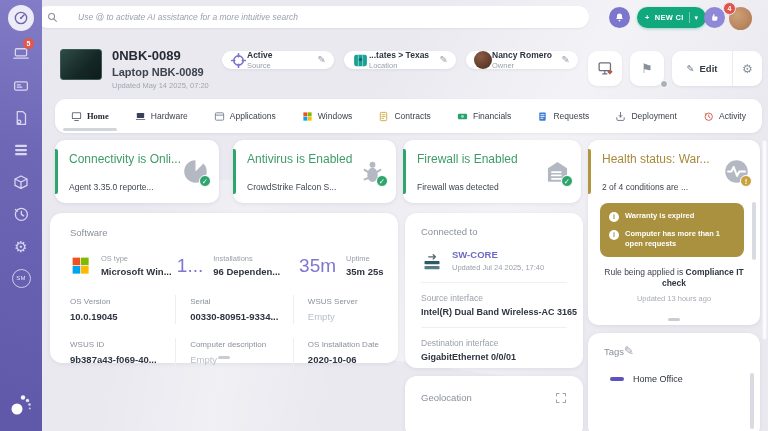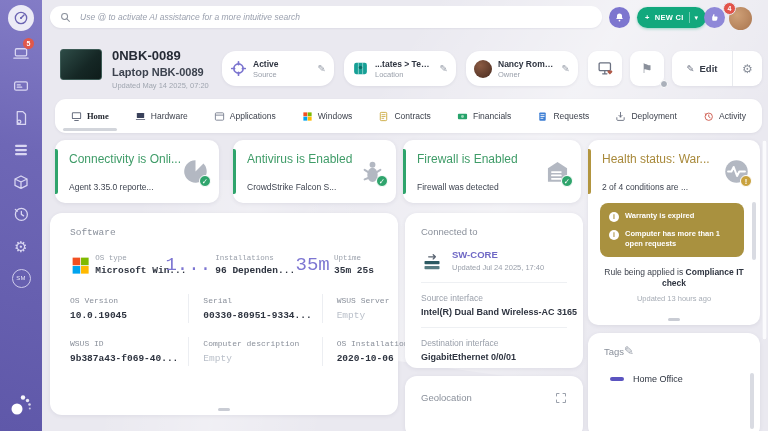--- a/index.html
+++ b/index.html
@@ -21,22 +21,22 @@
     align-items:center; justify-content:center; color:#d9d6f2; }
   .side-item svg { stroke:#d9d6f2; fill:none; stroke-width:1.7; stroke-linecap:round; stroke-linejoin:round; }
   .sbadge { position:absolute; left:12px; top:-6px; min-width:11px; height:11px; padding:0 2px;
     border-radius:6px; background:#e0584b; color:#fff; font-size:7px; font-weight:bold;
     display:flex; align-items:center; justify-content:center; }
   .sm-circle { width:19px; height:19px; border:1.3px solid #cfccec; border-radius:50%;
     display:flex; align-items:center; justify-content:center; font-size:6px; color:#e4e2f6; letter-spacing:.3px; }
   .side-brand { position:absolute; left:8px; top:392px; width:26px; height:26px; }
 
   
-  .search { position:absolute; left:50px; top:6px; width:552px; height:22px; background:#fff;
-    border-radius:11px; display:flex; align-items:center; padding:0 10px; gap:9px;
+  .search { position:absolute; left:37px; top:6px; width:552px; height:22px; background:#fff;
+    border-radius:11px; display:flex; align-items:center; padding:0 10px; gap:20px;
     box-shadow:0 1px 2px rgba(60,60,100,.07); }
   .search input { border:none; outline:none; flex:1; font-size:8.5px; font-style:italic;
     color:#5a6070; background:transparent; font-family:inherit; }
   .search input::placeholder { color:#9aa0ae; }
   .circle-btn { position:absolute; top:7px; width:21px; height:21px; border-radius:50%;
     display:flex; align-items:center; justify-content:center; cursor:pointer; }
   .bell-btn { left:609px; background:#7d76cf; }
   .feedback-btn { left:704px; background:#8f88d8; }
   .newci-btn { position:absolute; left:637px; top:7px; height:21px; padding:0 8px; border-radius:11px;
     background:#12a87d; color:#fff; display:flex; align-items:center; gap:5px; font-size:7.5px;
@@ -50,23 +50,23 @@
     display:flex; align-items:center; justify-content:center; }
 
   
   .thumb { position:absolute; left:60px; top:49px; width:42px; height:31px; border-radius:3px;
     background:linear-gradient(135deg,#2e4c47 0%, #152725 60%, #0e1c1a 100%);
     border:1px solid #3c5a55; }
   .title-block { position:absolute; left:112px; top:48px; }
   .dev-title { font-size:13px; font-weight:bold; color:#262b36; }
   .dev-sub { font-size:11px; color:#3c424e; margin-top:3px;font-weight:bold; }
   .dev-upd { font-size:7.5px; color:#a0a6b0; margin-top:3px; }
-  .chip { position:absolute; top:51px; height:35px; background:#fff; border-radius:14px;
+  .chip { position:absolute; top:51px; height:18px; background:#fff; border-radius:14px;
     box-shadow:0 1px 3px rgba(50,50,90,.08); display:flex; align-items:center;
-    padding:0 8px; gap:6px; cursor:default; }
+    padding:0 8px; gap:0; cursor:default; }
   .chip .ctxt { display:flex; flex-direction:column; gap:1px; min-width:0; flex:1; }
   .chip .cval { font-size:8.5px; font-weight:bold; color:#2e3440; white-space:nowrap;
     overflow:hidden; text-overflow:ellipsis; }
   .chip .clbl { font-size:7.5px; color:#9aa0ab; }
   .pencil { font-size:10px; color:#9aa0ab; cursor:pointer; line-height:1; }
   .chip-status { left:222px; width:112px; }
   .chip-location { left:344px; width:112px; }
   .chip-owner { left:466px; width:112px; }
   .mini-avatar { width:18px; height:18px; border-radius:50%; flex:none;
     background:radial-gradient(circle at 35% 30%, #8a5a42, #4a2c20); }
@@ -121,21 +121,21 @@
   .rule b { color:#2e3440; }
   .rule-upd { margin-top:5px; text-align:center; font-size:7.5px; color:#a7adb6; }
   .inner-scroll { position:absolute; width:4px; border-radius:2px; background:#d9dbe2; }
   .scrollhint { position:absolute; bottom:4px; left:50%; transform:translateX(-50%);
     width:12px; height:3px; border-radius:2px; background:#c9ccd4; }
 
   
   .panel { position:absolute; background:#fff; border-radius:12px;
     box-shadow:0 1px 4px rgba(50,50,90,.08); }
   .p-title { font-size:9.5px; color:#8a909b; }
-  .sw-panel { left:50px; top:213px; width:348px; height:202px; padding:14px 12px 10px 20px;font-family:Liberation Mono, monospace; }
+  .sw-panel { left:50px; top:213px; width:348px; height:150px; padding:14px 0 10px 20px; }
   .sw-stats { display:flex; align-items:center; justify-content:space-between; margin-top:16px;
     padding-right:6px; }
   .stat-col { display:flex; flex-direction:column; gap:3px; min-width:0; }
   .stat-lbl { font-size:7.5px; color:#9aa0ab; white-space:nowrap; }
   .stat-val { font-size:9.5px; font-weight:bold; color:#2e3440; white-space:nowrap; }
   .bignum { font-size:19px; color:#7d76d2; font-weight:500; white-space:nowrap; }
   .fieldgrid { display:grid; grid-template-columns:1fr 1.12fr 1fr; margin-top:18px; row-gap:14px; }
   .fcell { padding:2px 10px 2px 14px; }
   .fcell:first-child, .fcell:nth-child(4) { padding-left:0; }
   .fcell:nth-child(2), .fcell:nth-child(3), .fcell:nth-child(5), .fcell:nth-child(6) {

